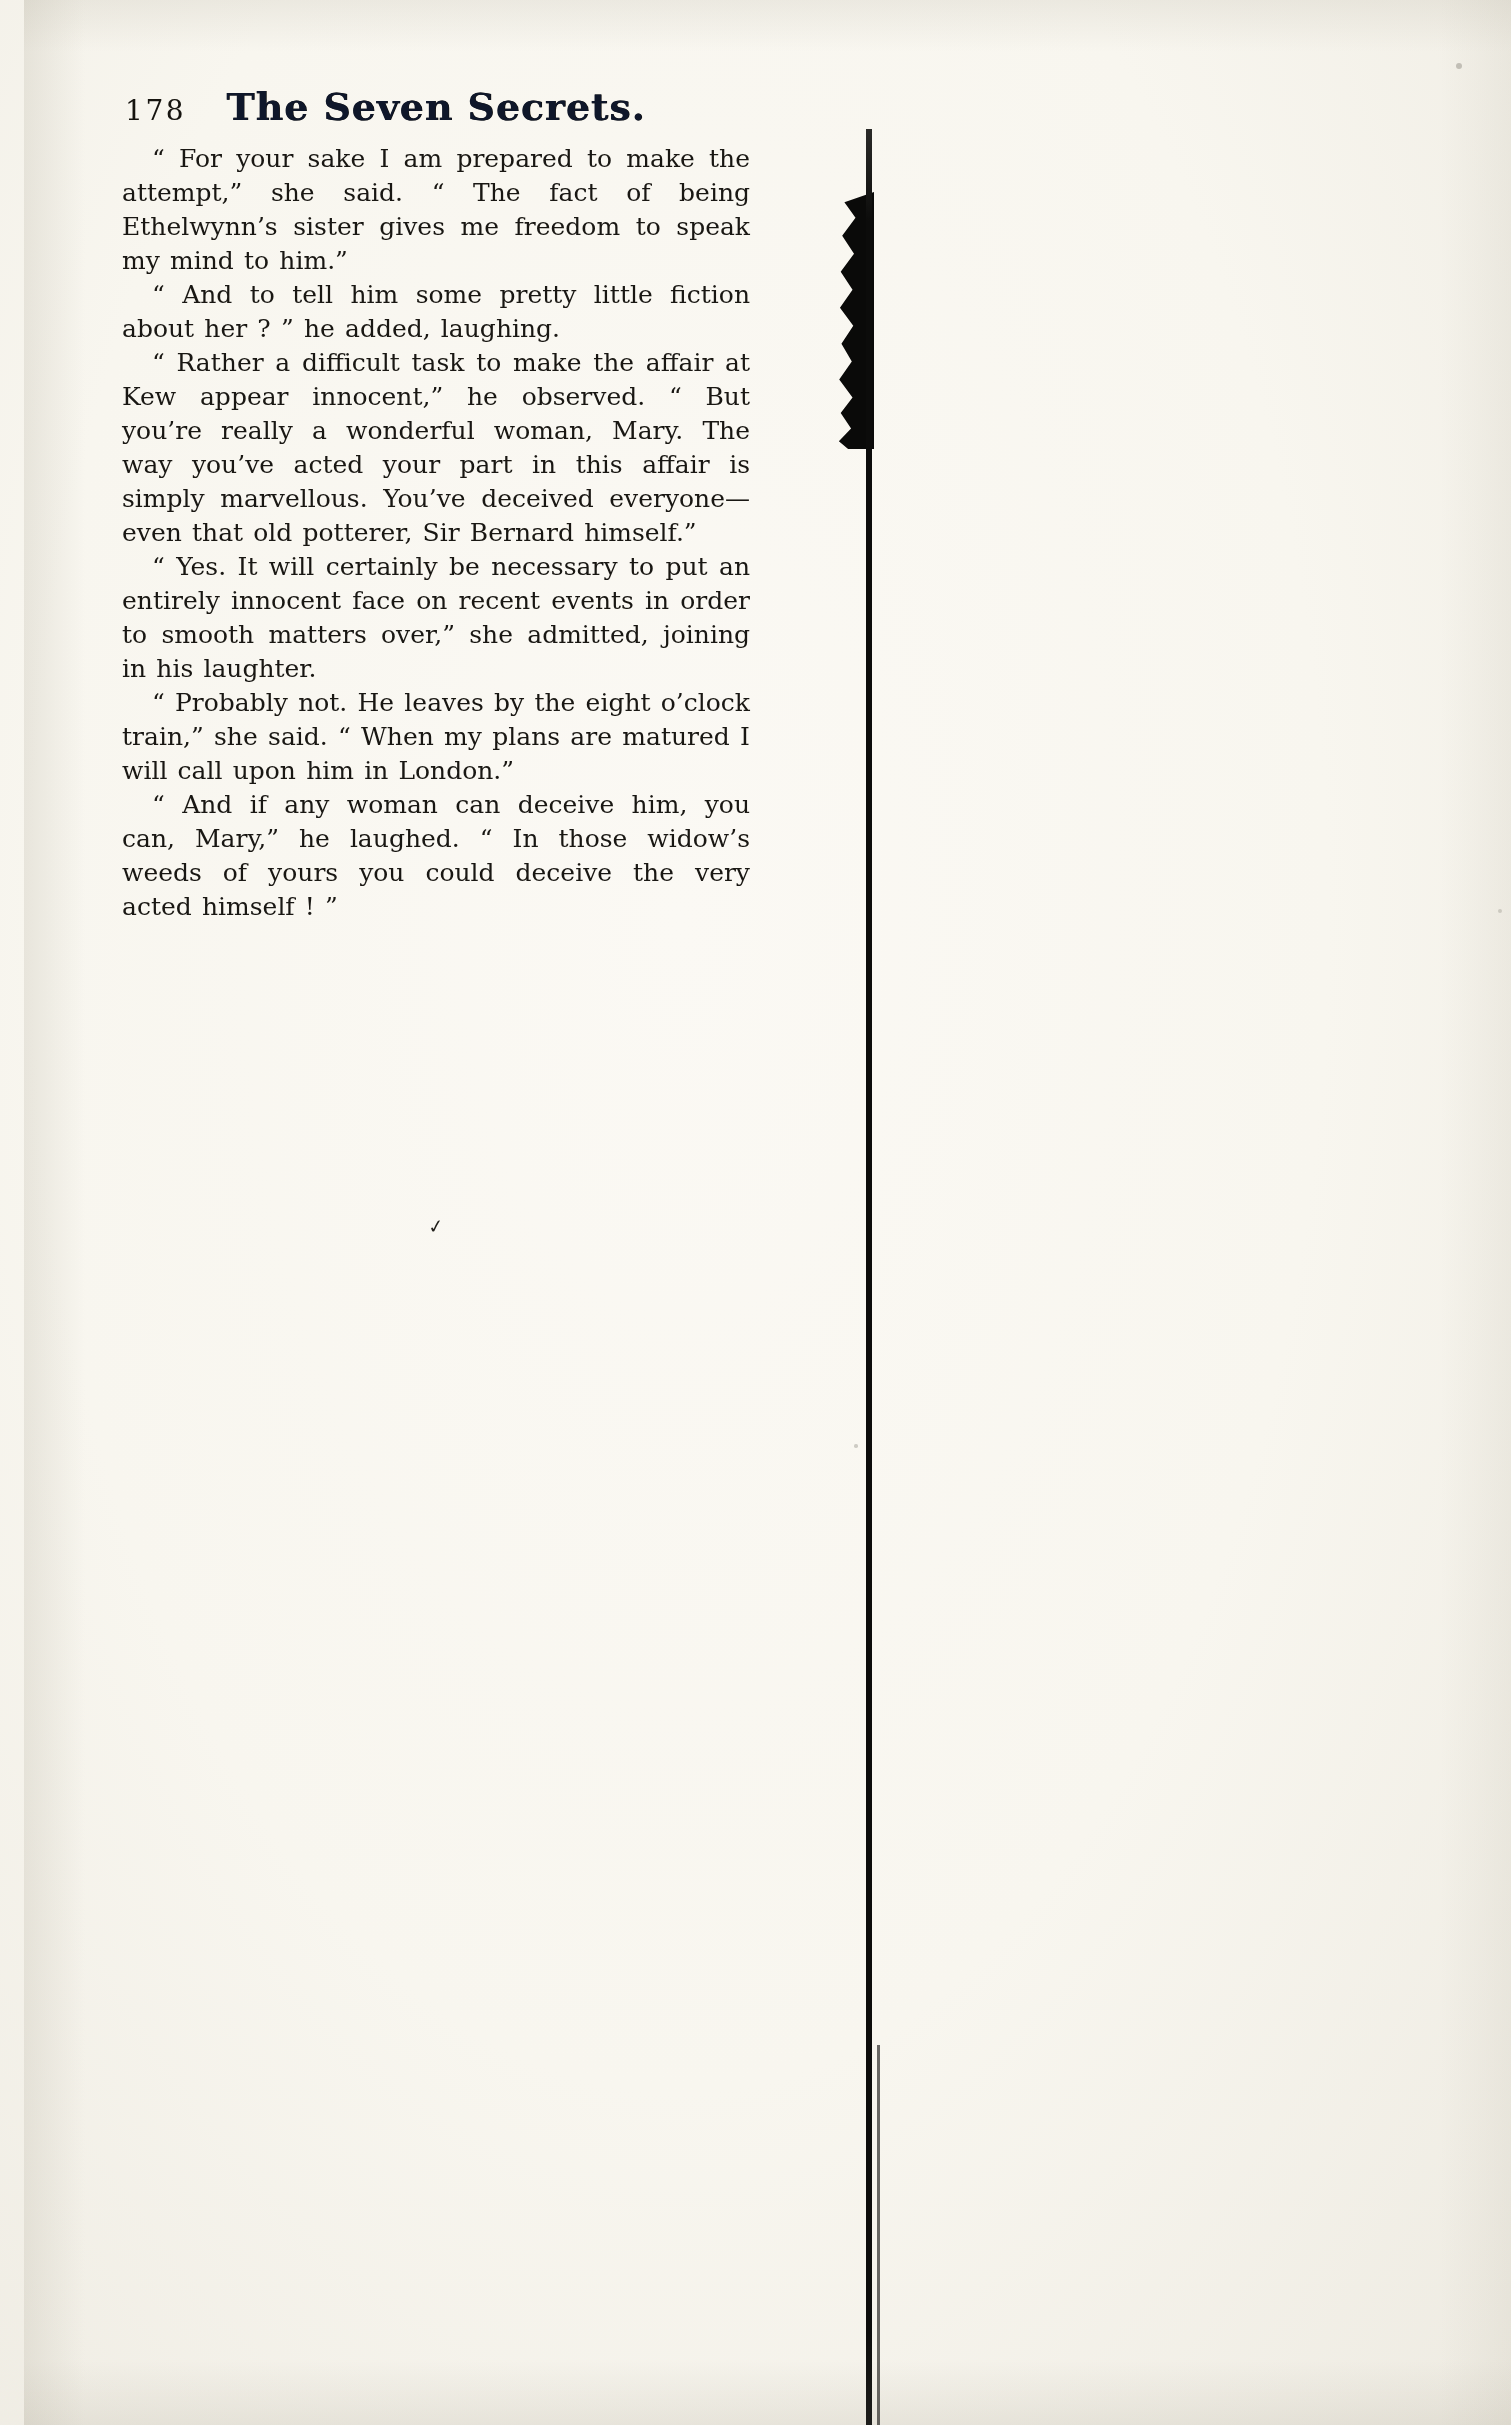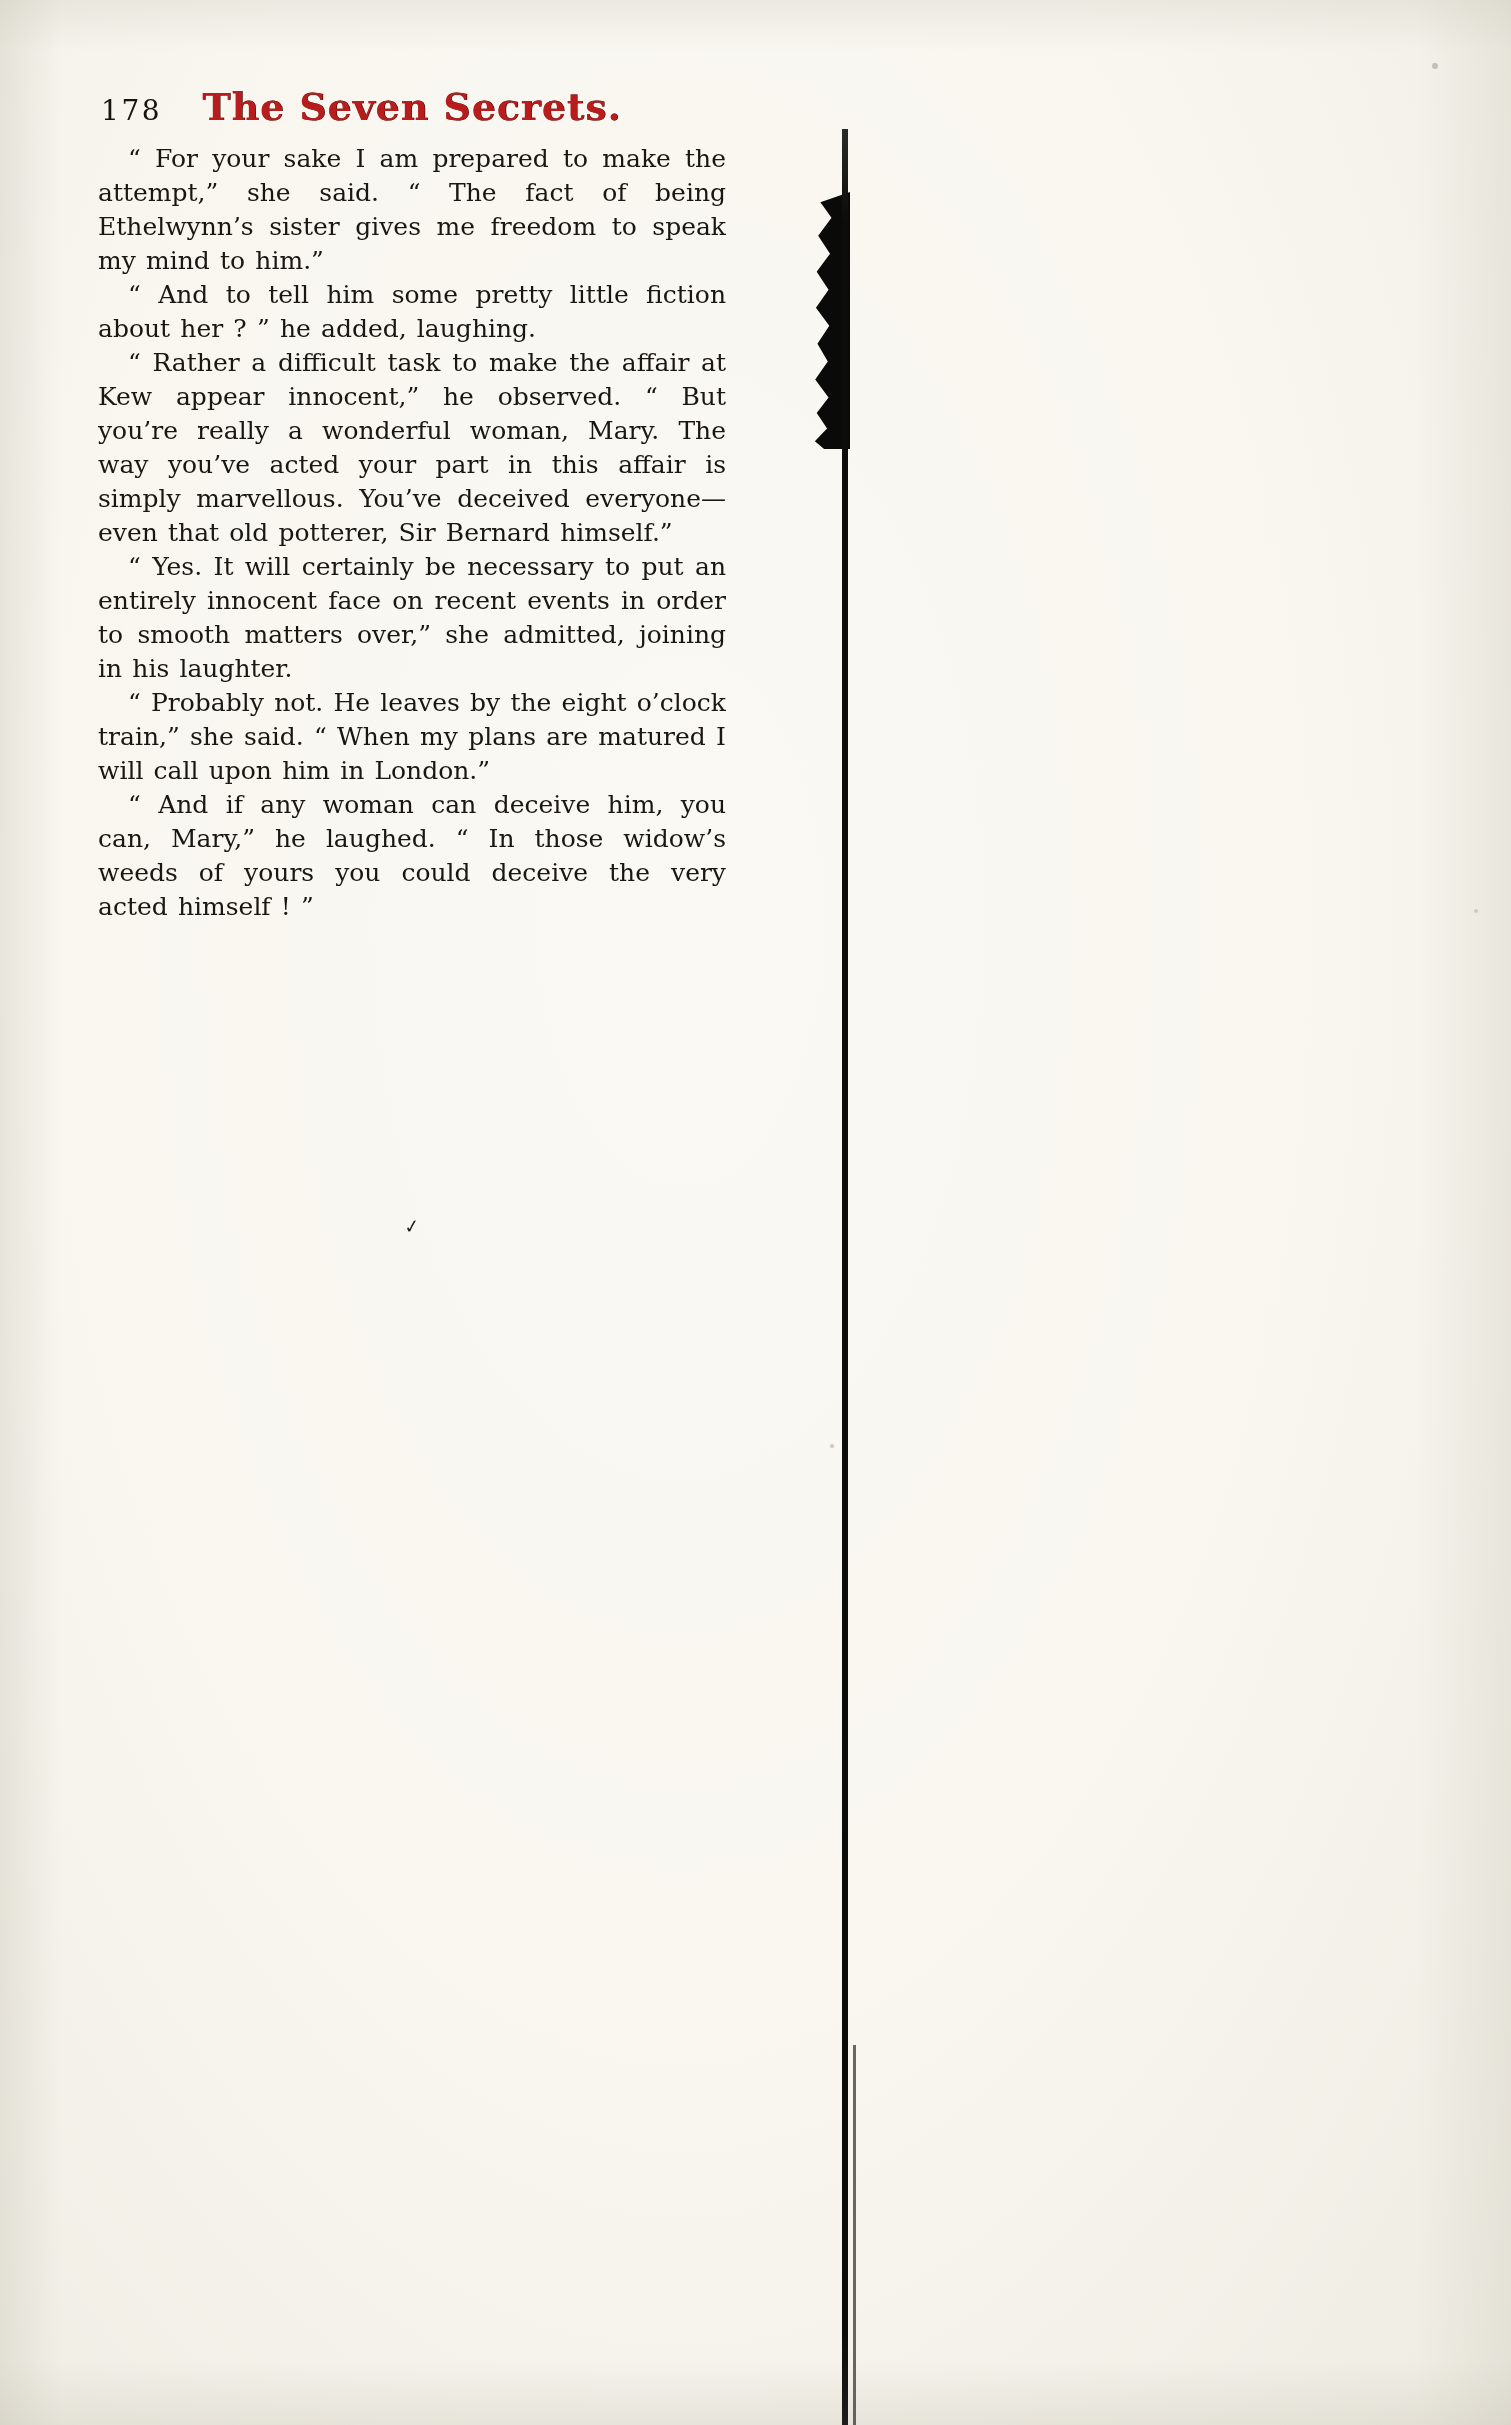--- a/index.html
+++ b/index.html
@@ -8,20 +8,21 @@
     height: 2426px;
     position: relative;
     overflow: hidden;
     background: radial-gradient(ellipse at 45% 38%, #fbf9f4 0%, #f8f6ef 55%, #eeebe2 100%);
     font-family: "DejaVu Serif", "Liberation Serif", serif;
     color: #1b1a17;
   }
   .page {
     position: absolute;
     inset: 0;
+    margin-left: 24px;
   }
   
   .paper-shade {
     position: absolute;
     inset: 0;
     background:
       linear-gradient(90deg, rgba(190,185,170,0.28) 0px, rgba(190,185,170,0) 61px, rgba(190,185,170,0) 1416px, rgba(190,185,170,0.22) 1511px),
       linear-gradient(180deg, rgba(190,185,170,0.22) 0px, rgba(190,185,170,0) 52px, rgba(190,185,170,0) 2360px, rgba(190,185,170,0.25) 2426px);
     pointer-events: none;
   }
@@ -35,21 +36,21 @@
   }
   .book-title {
     position: absolute;
     left: 98px;
     top: 84px;
     width: 628px;
     text-align: center;
     font-size: 38px;
     font-weight: 700;
     letter-spacing: 0.9px;
-    color: #b91c1c;
+    color: #0f172a;
     text-shadow: 0.5px 0 0 #141109;
   }
   .body-text {
     position: absolute;
     left: 98px;
     top: 142px;
     width: 628px;
     font-size: 25px;
     line-height: 34px;
     text-align: justify;

